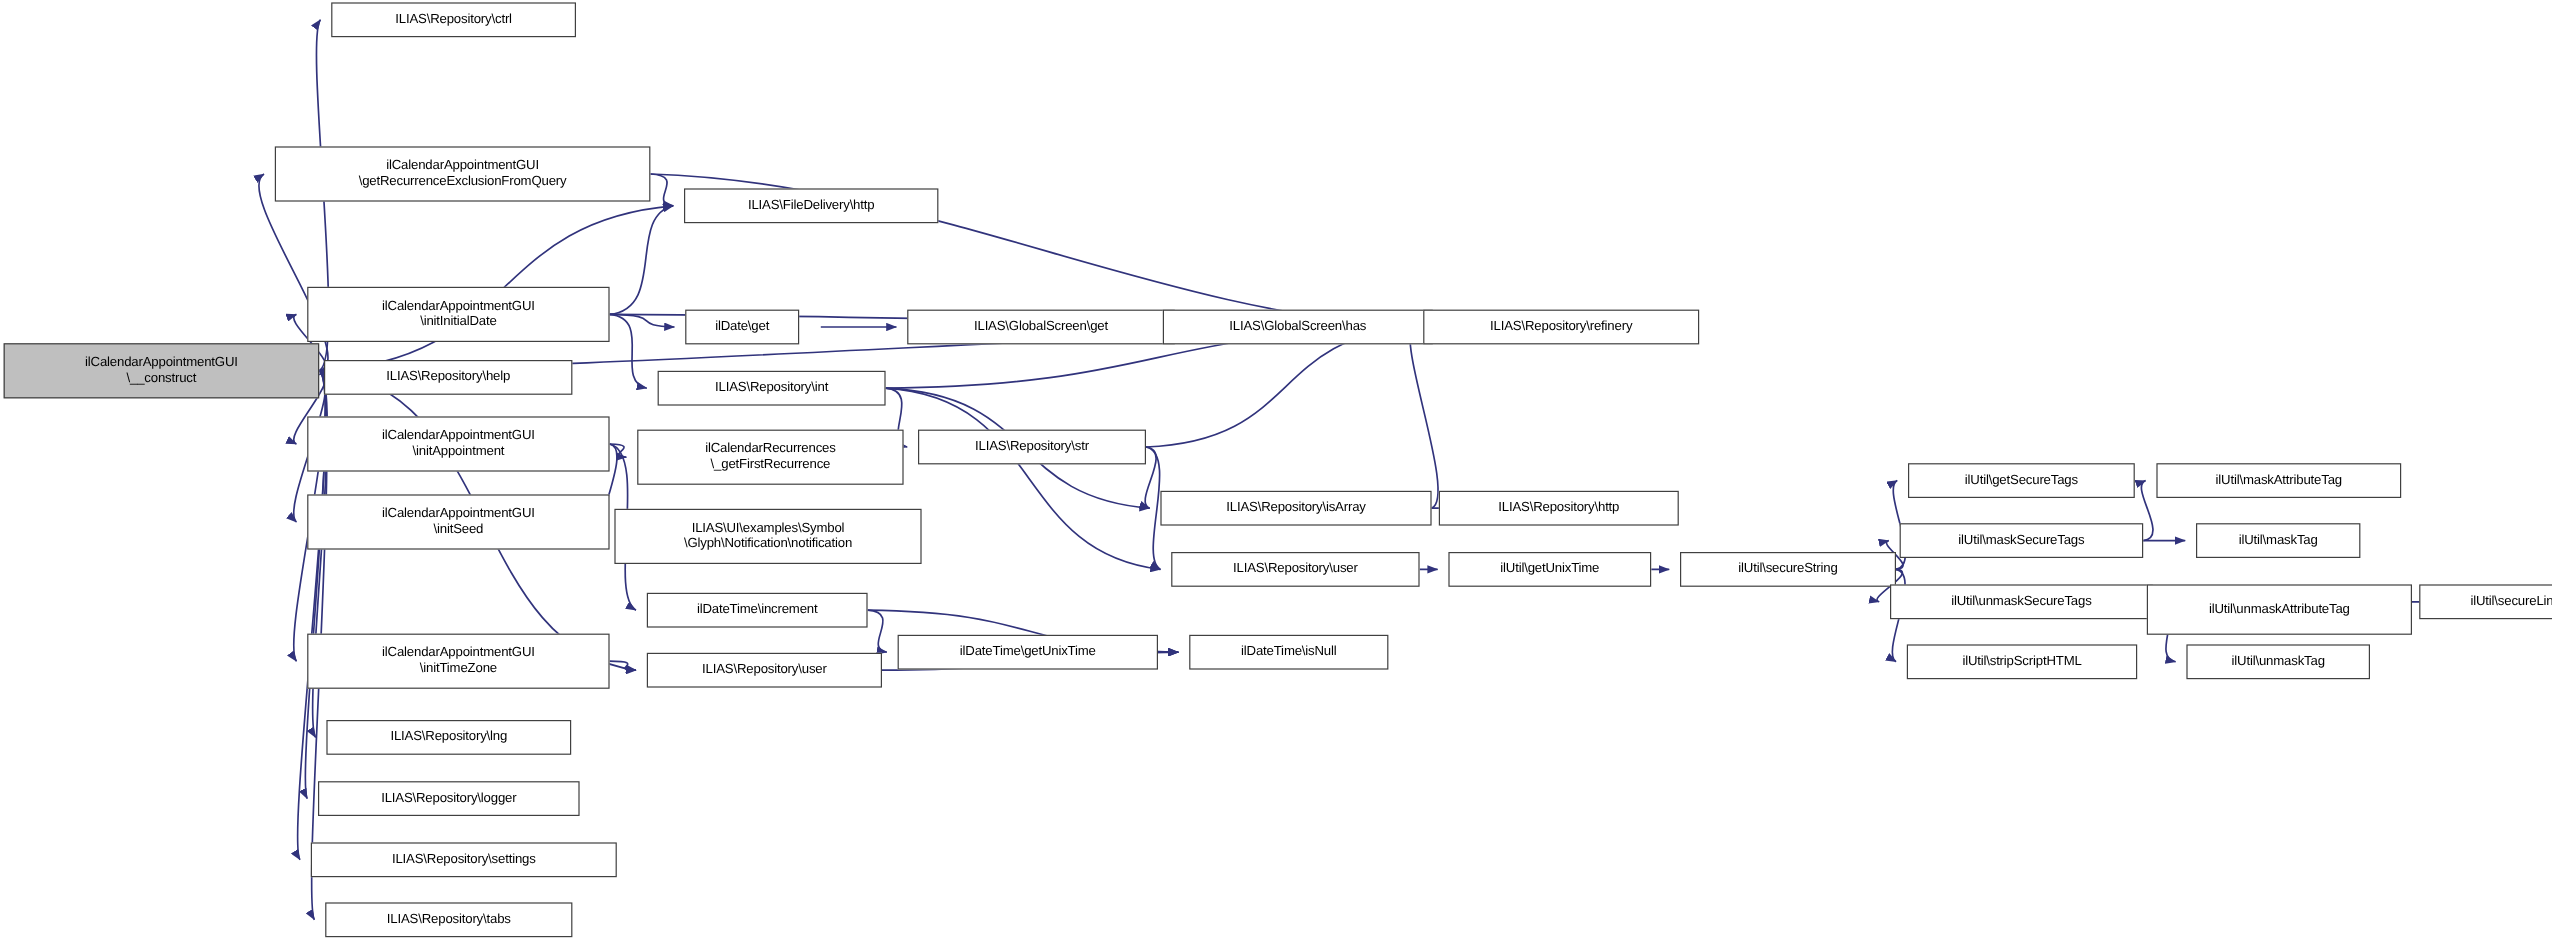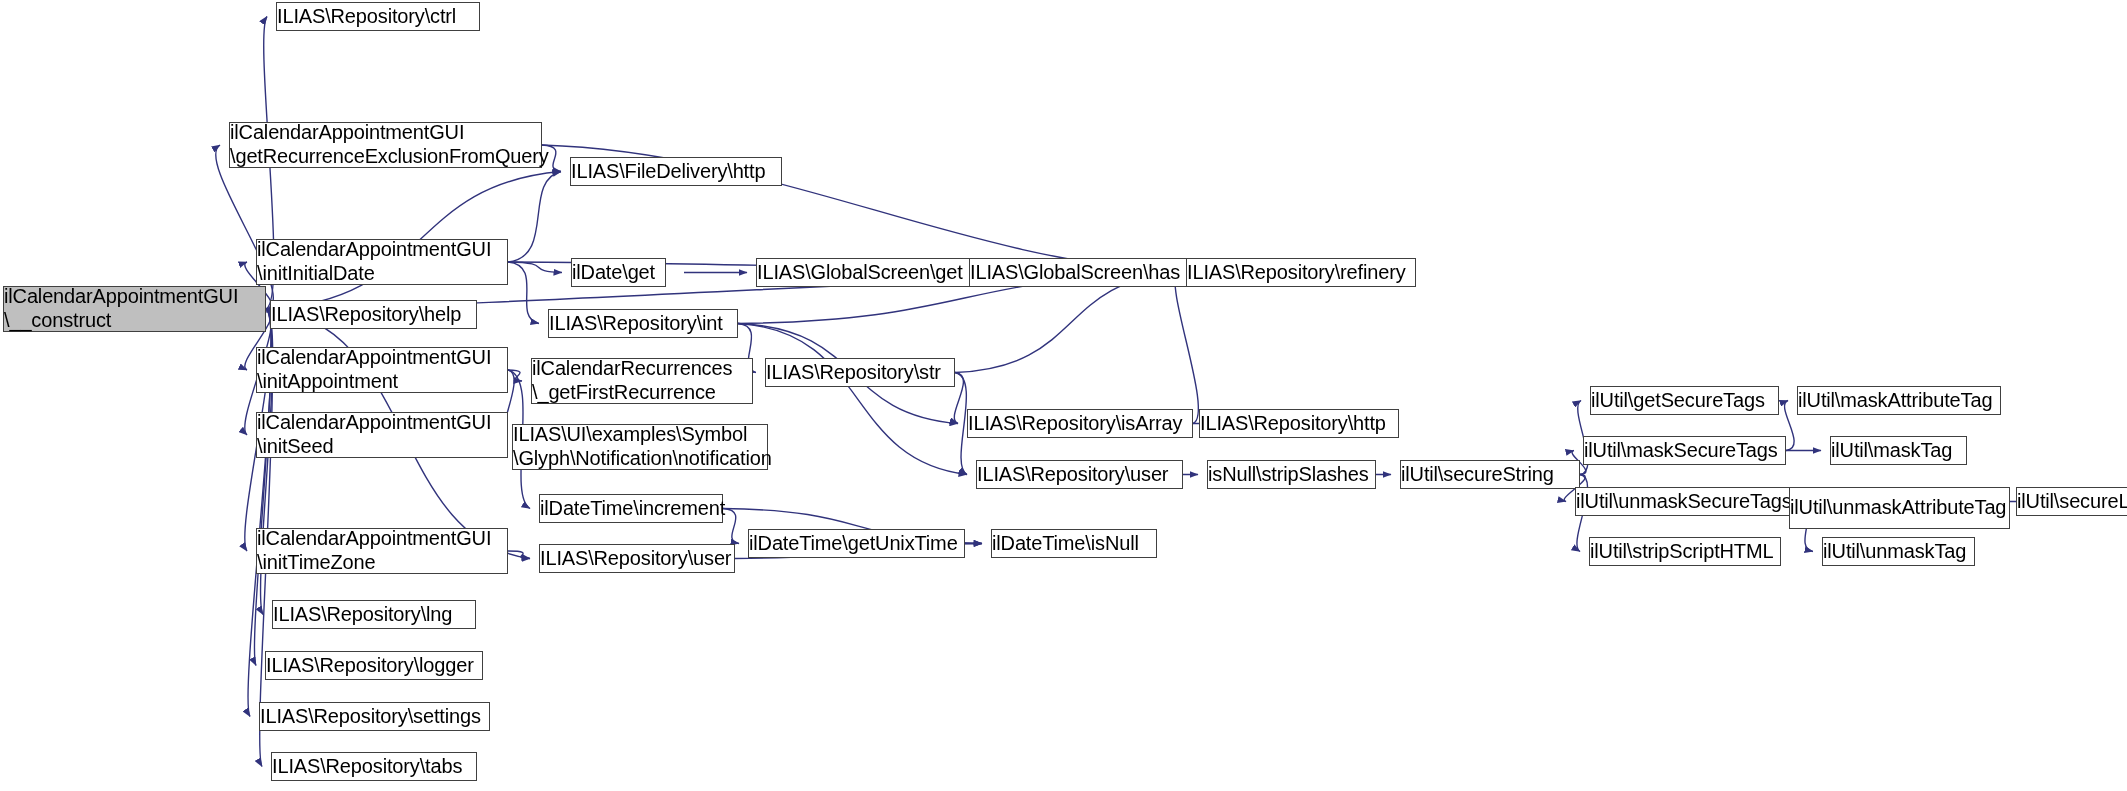--- a/index.html
+++ b/index.html
@@ -22,25 +22,26 @@
     width: 2127px;
     height: 791px;
     pointer-events: none;
   }
   .node {
     position: absolute;
     box-sizing: border-box;
     border: 1px solid #404040;
     background: #ffffff;
     color: #000000;
-    font-size: 20px;
+    font-size: 11px;
     line-height: 1.18;
     display: flex;
     align-items: center;
     justify-content: center;
+    text-align: center;
     white-space: pre-line;
     letter-spacing: -0.15px;
     z-index: 5;
   }
   .node.root {
     background: #bfbfbf;
     border: 1px solid #404040;
   }
   .node-label {
     display: block;
@@ -122,40 +123,40 @@
 \initInitialDate</span></div>
       <div class="node" style="left: 270px; top: 300px; width: 207px; height: 29px;"><span class="node-label">ILIAS\Repository\help</span></div>
       <div class="node" style="left: 256px; top: 347px; width: 252px; height: 46px;"><span class="node-label">ilCalendarAppointmentGUI
 \initAppointment</span></div>
       <div class="node" style="left: 256px; top: 412px; width: 252px; height: 46px;"><span class="node-label">ilCalendarAppointmentGUI
 \initSeed</span></div>
       <div class="node" style="left: 256px; top: 528px; width: 252px; height: 46px;"><span class="node-label">ilCalendarAppointmentGUI
 \initTimeZone</span></div>
       <div class="node" style="left: 272px; top: 600px; width: 204px; height: 29px;"><span class="node-label">ILIAS\Repository\lng</span></div>
       <div class="node" style="left: 265px; top: 651px; width: 218px; height: 29px;"><span class="node-label">ILIAS\Repository\logger</span></div>
-      <div class="node" style="left: 259px; top: 702px; width: 231px; height: 29px;"><span class="node-label">ILIAS\Repository\settings</span></div>
+      <div class="node" style="left: 259px; top: 702px; width: 255px; height: 29px;"><span class="node-label">ILIAS\Repository\settings</span></div>
       <div class="node" style="left: 271px; top: 752px; width: 206px; height: 29px;"><span class="node-label">ILIAS\Repository\tabs</span></div>
       <div class="node" style="left: 571px; top: 258px; width: 95px; height: 29px;"><span class="node-label">ilDate\get</span></div>
       <div class="node" style="left: 548px; top: 309px; width: 190px; height: 29px;"><span class="node-label">ILIAS\Repository\int</span></div>
       <div class="node" style="left: 531px; top: 358px; width: 222px; height: 46px;"><span class="node-label">ilCalendarRecurrences
 \_getFirstRecurrence</span></div>
       <div class="node" style="left: 512px; top: 424px; width: 256px; height: 46px;"><span class="node-label">ILIAS\UI\examples\Symbol
 \Glyph\Notification\notification</span></div>
       <div class="node" style="left: 539px; top: 494px; width: 184px; height: 29px;"><span class="node-label">ilDateTime\increment</span></div>
       <div class="node" style="left: 539px; top: 544px; width: 196px; height: 29px;"><span class="node-label">ILIAS\Repository\user</span></div>
       <div class="node" style="left: 756px; top: 258px; width: 223px; height: 29px;"><span class="node-label">ILIAS\GlobalScreen\get</span></div>
       <div class="node" style="left: 765px; top: 358px; width: 190px; height: 29px;"><span class="node-label">ILIAS\Repository\str</span></div>
       <div class="node" style="left: 748px; top: 529px; width: 217px; height: 29px;"><span class="node-label">ilDateTime\getUnixTime</span></div>
       <div class="node" style="left: 969px; top: 258px; width: 225px; height: 29px;"><span class="node-label">ILIAS\GlobalScreen\has</span></div>
       <div class="node" style="left: 967px; top: 409px; width: 226px; height: 29px;"><span class="node-label">ILIAS\Repository\isArray</span></div>
       <div class="node" style="left: 976px; top: 460px; width: 207px; height: 29px;"><span class="node-label">ILIAS\Repository\user</span></div>
       <div class="node" style="left: 991px; top: 529px; width: 166px; height: 29px;"><span class="node-label">ilDateTime\isNull</span></div>
       <div class="node" style="left: 1186px; top: 258px; width: 230px; height: 29px;"><span class="node-label">ILIAS\Repository\refinery</span></div>
       <div class="node" style="left: 1199px; top: 409px; width: 200px; height: 29px;"><span class="node-label">ILIAS\Repository\http</span></div>
-      <div class="node" style="left: 1207px; top: 460px; width: 169px; height: 29px;"><span class="node-label">isNull\stripSlashes</span></div>
+      <div class="node" style="left: 1207px; top: 460px; width: 169px; height: 29px;"><span class="node-label">ilUtil\getUnixTime</span></div>
       <div class="node" style="left: 1400px; top: 460px; width: 180px; height: 29px;"><span class="node-label">ilUtil\secureString</span></div>
       <div class="node" style="left: 1590px; top: 386px; width: 189px; height: 29px;"><span class="node-label">ilUtil\getSecureTags</span></div>
       <div class="node" style="left: 1583px; top: 436px; width: 203px; height: 29px;"><span class="node-label">ilUtil\maskSecureTags</span></div>
       <div class="node" style="left: 1575px; top: 487px; width: 219px; height: 29px;"><span class="node-label">ilUtil\unmaskSecureTags</span></div>
       <div class="node" style="left: 1589px; top: 537px; width: 192px; height: 29px;"><span class="node-label">ilUtil\stripScriptHTML</span></div>
       <div class="node" style="left: 1797px; top: 386px; width: 204px; height: 29px;"><span class="node-label">ilUtil\maskAttributeTag</span></div>
       <div class="node" style="left: 1830px; top: 436px; width: 137px; height: 29px;"><span class="node-label">ilUtil\maskTag</span></div>
       <div class="node" style="left: 1789px; top: 487px; width: 221px; height: 42px;"><span class="node-label">ilUtil\unmaskAttributeTag</span></div>
       <div class="node" style="left: 1822px; top: 537px; width: 153px; height: 29px;"><span class="node-label">ilUtil\unmaskTag</span></div>
       <div class="node" style="left: 2016px; top: 487px; width: 160px; height: 29px;"><span class="node-label">ilUtil\secureLink</span></div>

